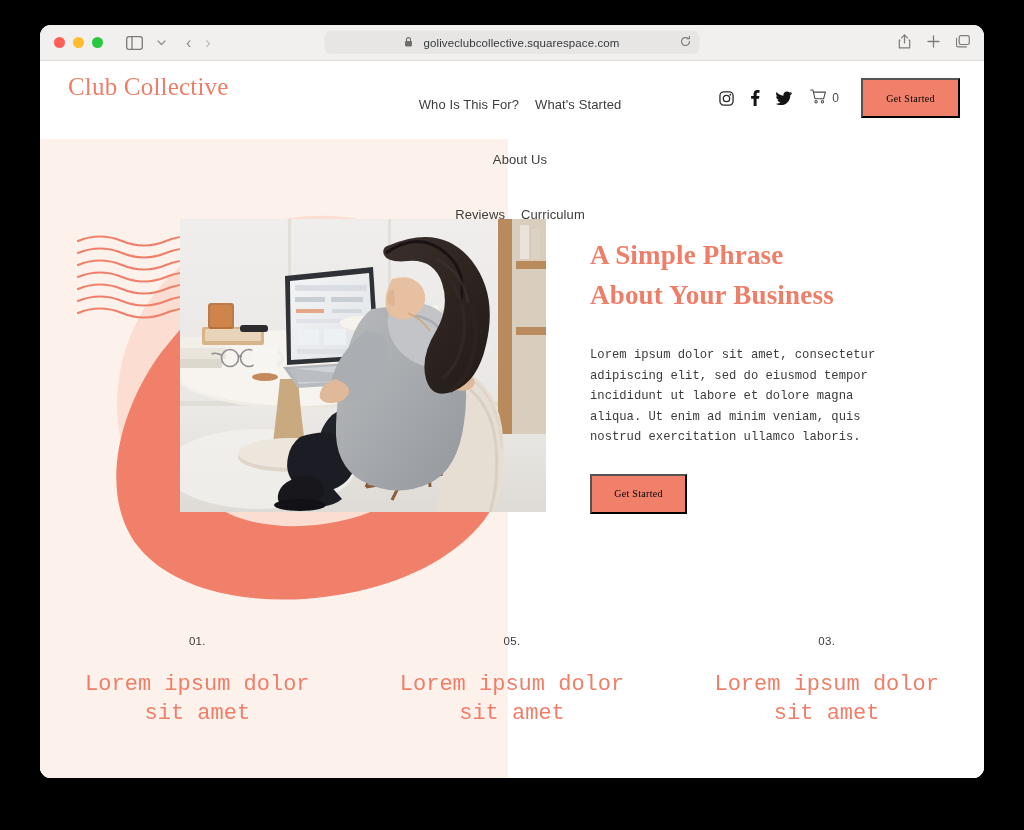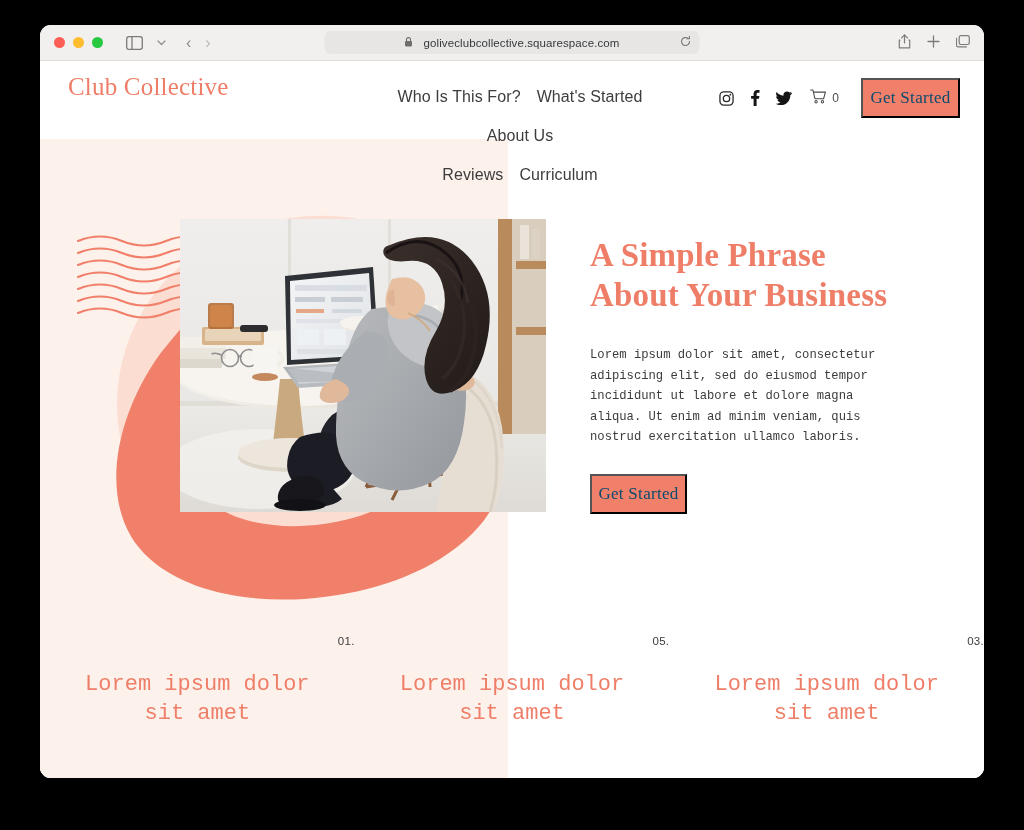--- a/index.html
+++ b/index.html
@@ -135,23 +135,23 @@
   .main-nav {
     position: absolute;
     left: 345px;
     top: 16px;
     width: 270px;
     text-align: center;
     line-height: 23px;
   }
   .nav-link {
     display: inline-block;
-    font-size: 16px;
+    font-size: 13px;
     color: #3d3d3d;
-    margin: 8px 8px;
+    margin: 16px 8px;
     white-space: nowrap;
     letter-spacing: 0.1px;
   }
 
   .header-right {
     position: absolute;
     right: 24px;
     top: 17px;
     display: flex;
     align-items: center;
@@ -169,23 +169,23 @@
     display: flex;
     align-items: center;
     gap: 5px;
     margin-right: 22px;
     color: #4a4a4a;
   }
   .cart-count { font-size: 12px; color: #4a4a4a; }
 
   .btn-coral {
     background: #f0806a;
-    color: #0c4a6e;
+    color: #000000;
     font-family: "Liberation Serif", serif;
-    font-size: 17px;
+    font-size: 10px;
     letter-spacing: 0.3px;
     display: inline-flex;
     align-items: center;
     justify-content: center;
   }
   .btn-header {
     width: 99px;
     height: 40px;
   }
 
@@ -224,21 +224,21 @@
 
   .hero-text {
     position: absolute;
     left: 550px;
     top: 96px;
     width: 300px;
     z-index: 12;
   }
   .hero-title {
     font-family: "Liberation Serif", serif;
-    font-size: 33px;
+    font-size: 27px;
     line-height: 40px;
     color: #ef7e68;
     margin: 0 0 30px 0;
     letter-spacing: 0.2px;
   }
   .hero-body {
     font-size: 12.2px;
     line-height: 20.5px;
     color: #3b3b3b;
     margin: 0 0 26px 0;
@@ -261,21 +261,20 @@
   }
   .feature {
     flex: 1;
     text-align: center;
   }
   .feature-num {
     font-size: 11.5px;
     color: #3b3b3b;
     letter-spacing: 0.3px;
     margin-bottom: 23px;
-    text-align: right;
   }
   .feature-title {
     font-family: Liberation Mono, monospace;
     font-size: 22px;
     line-height: 29px;
     color: #ef7e68;
     white-space: pre-line;
   }
 </style>
 </head>

